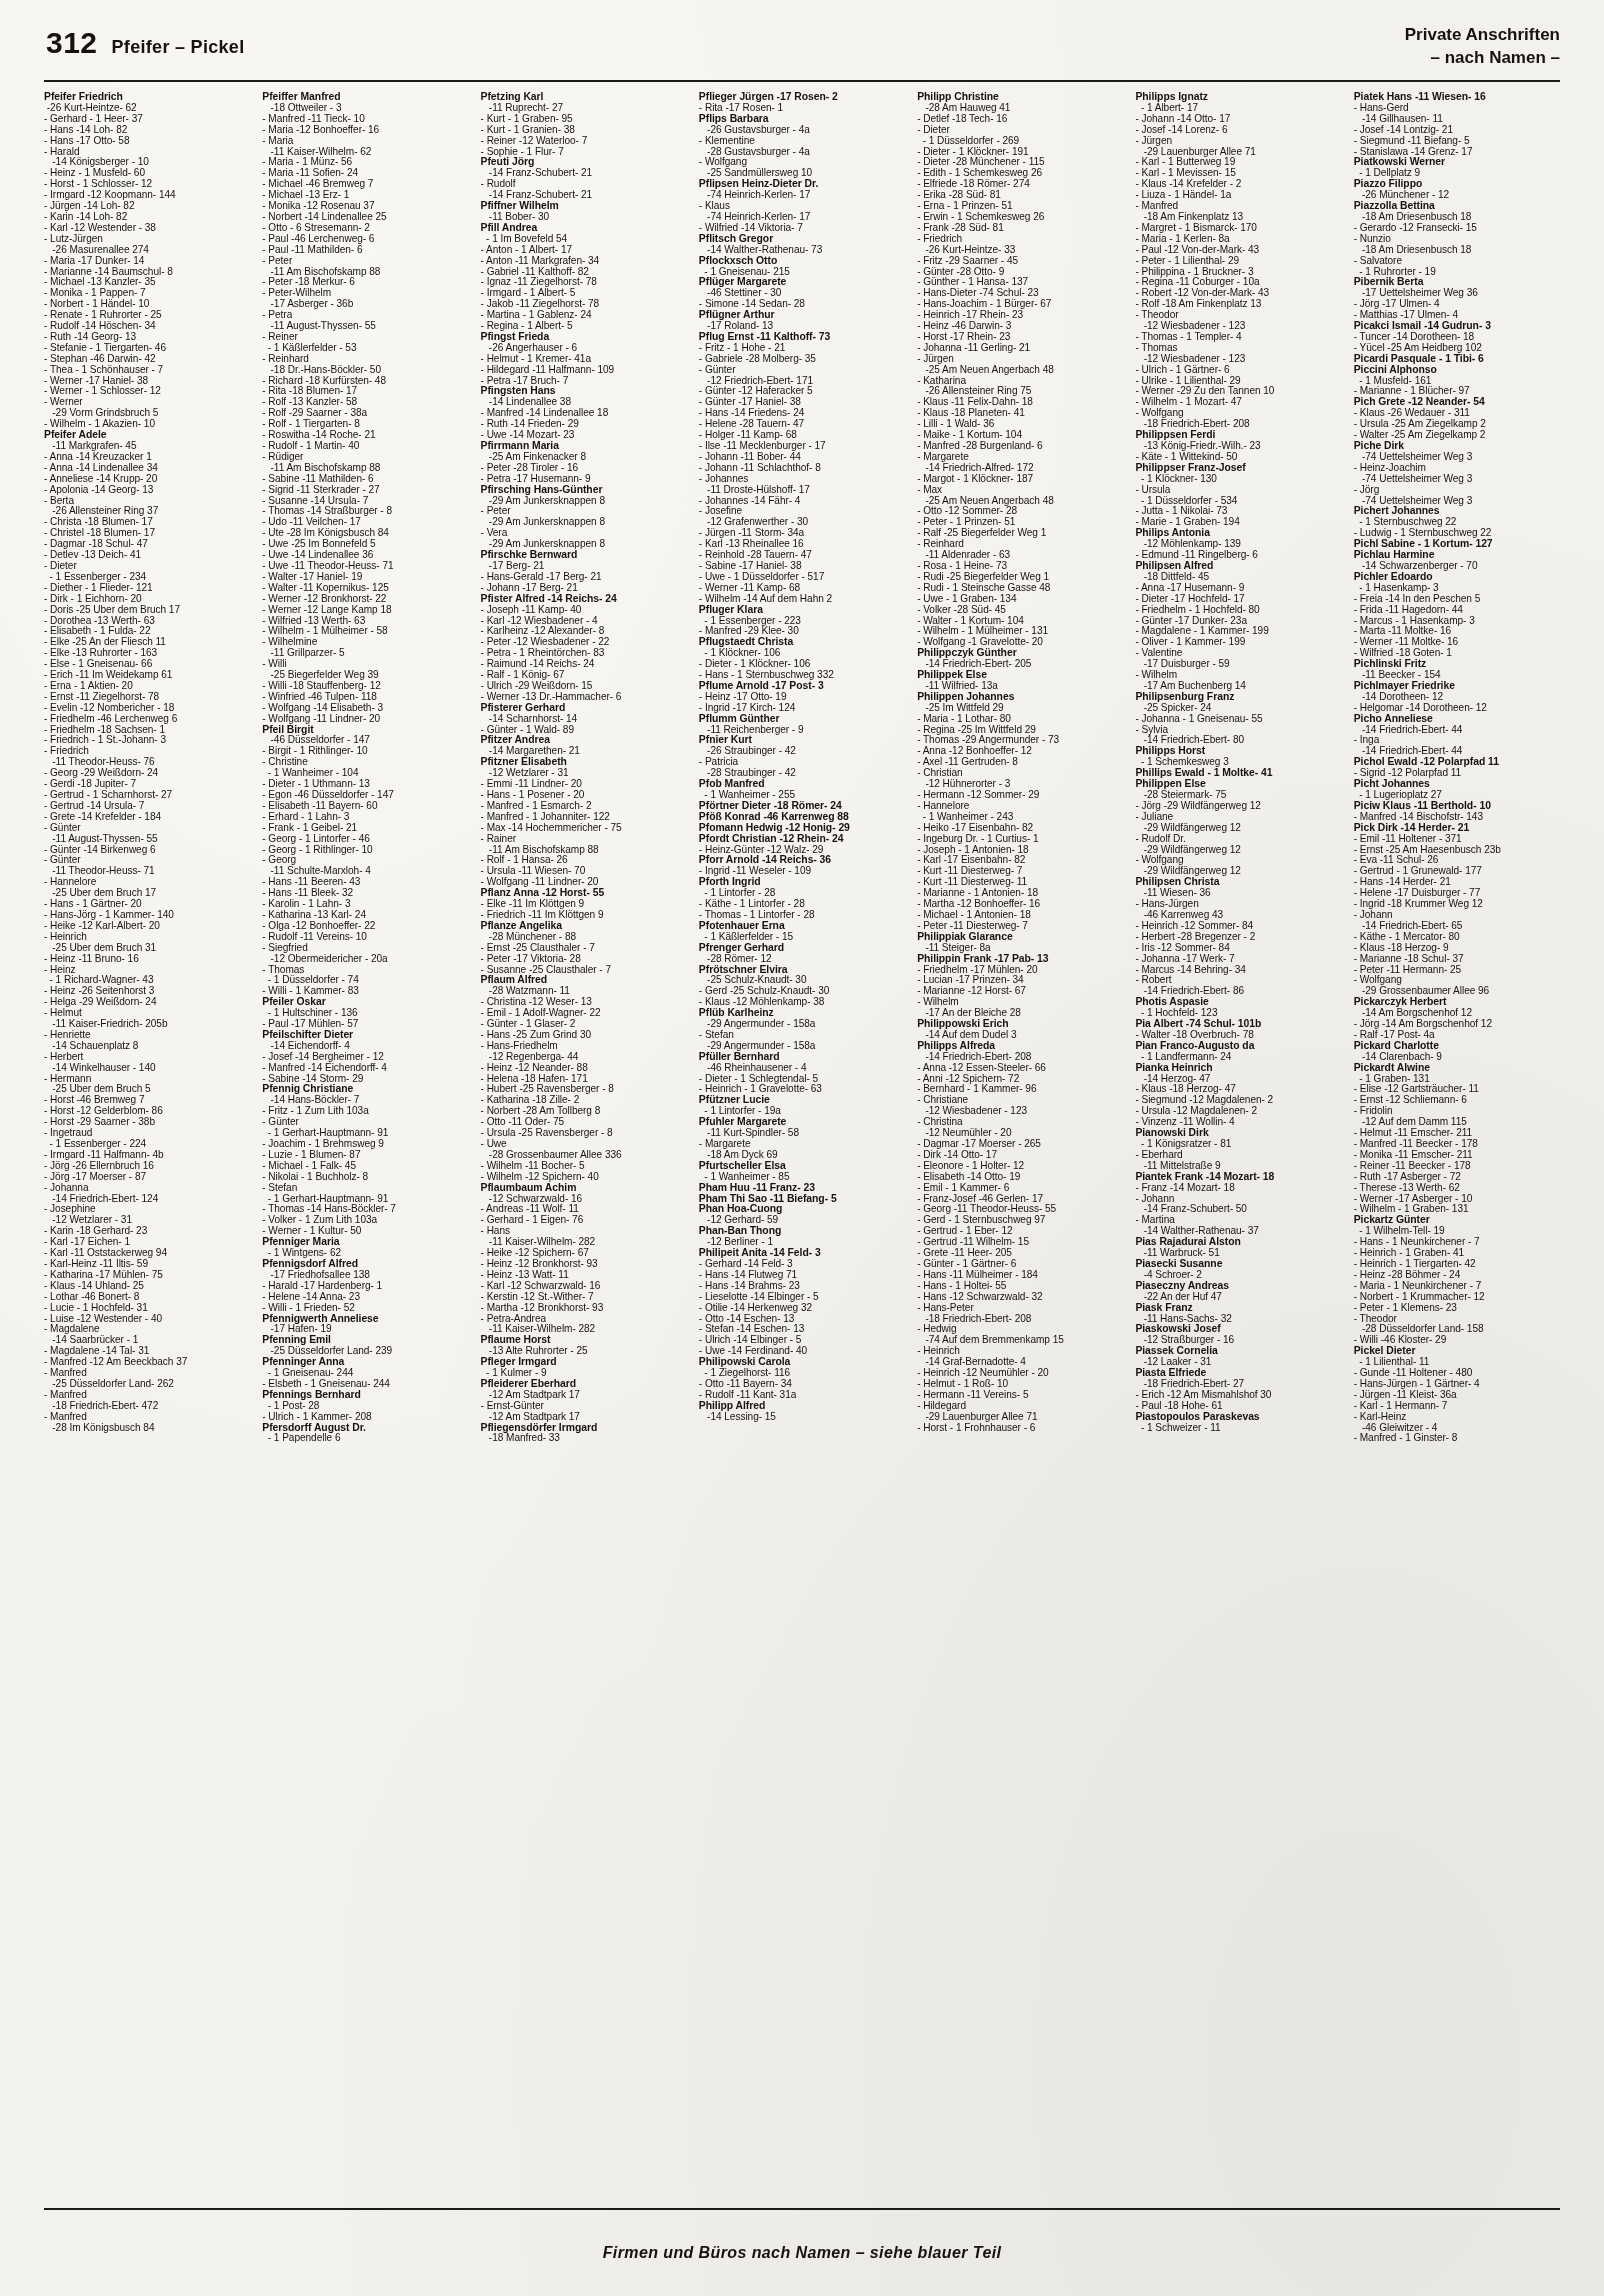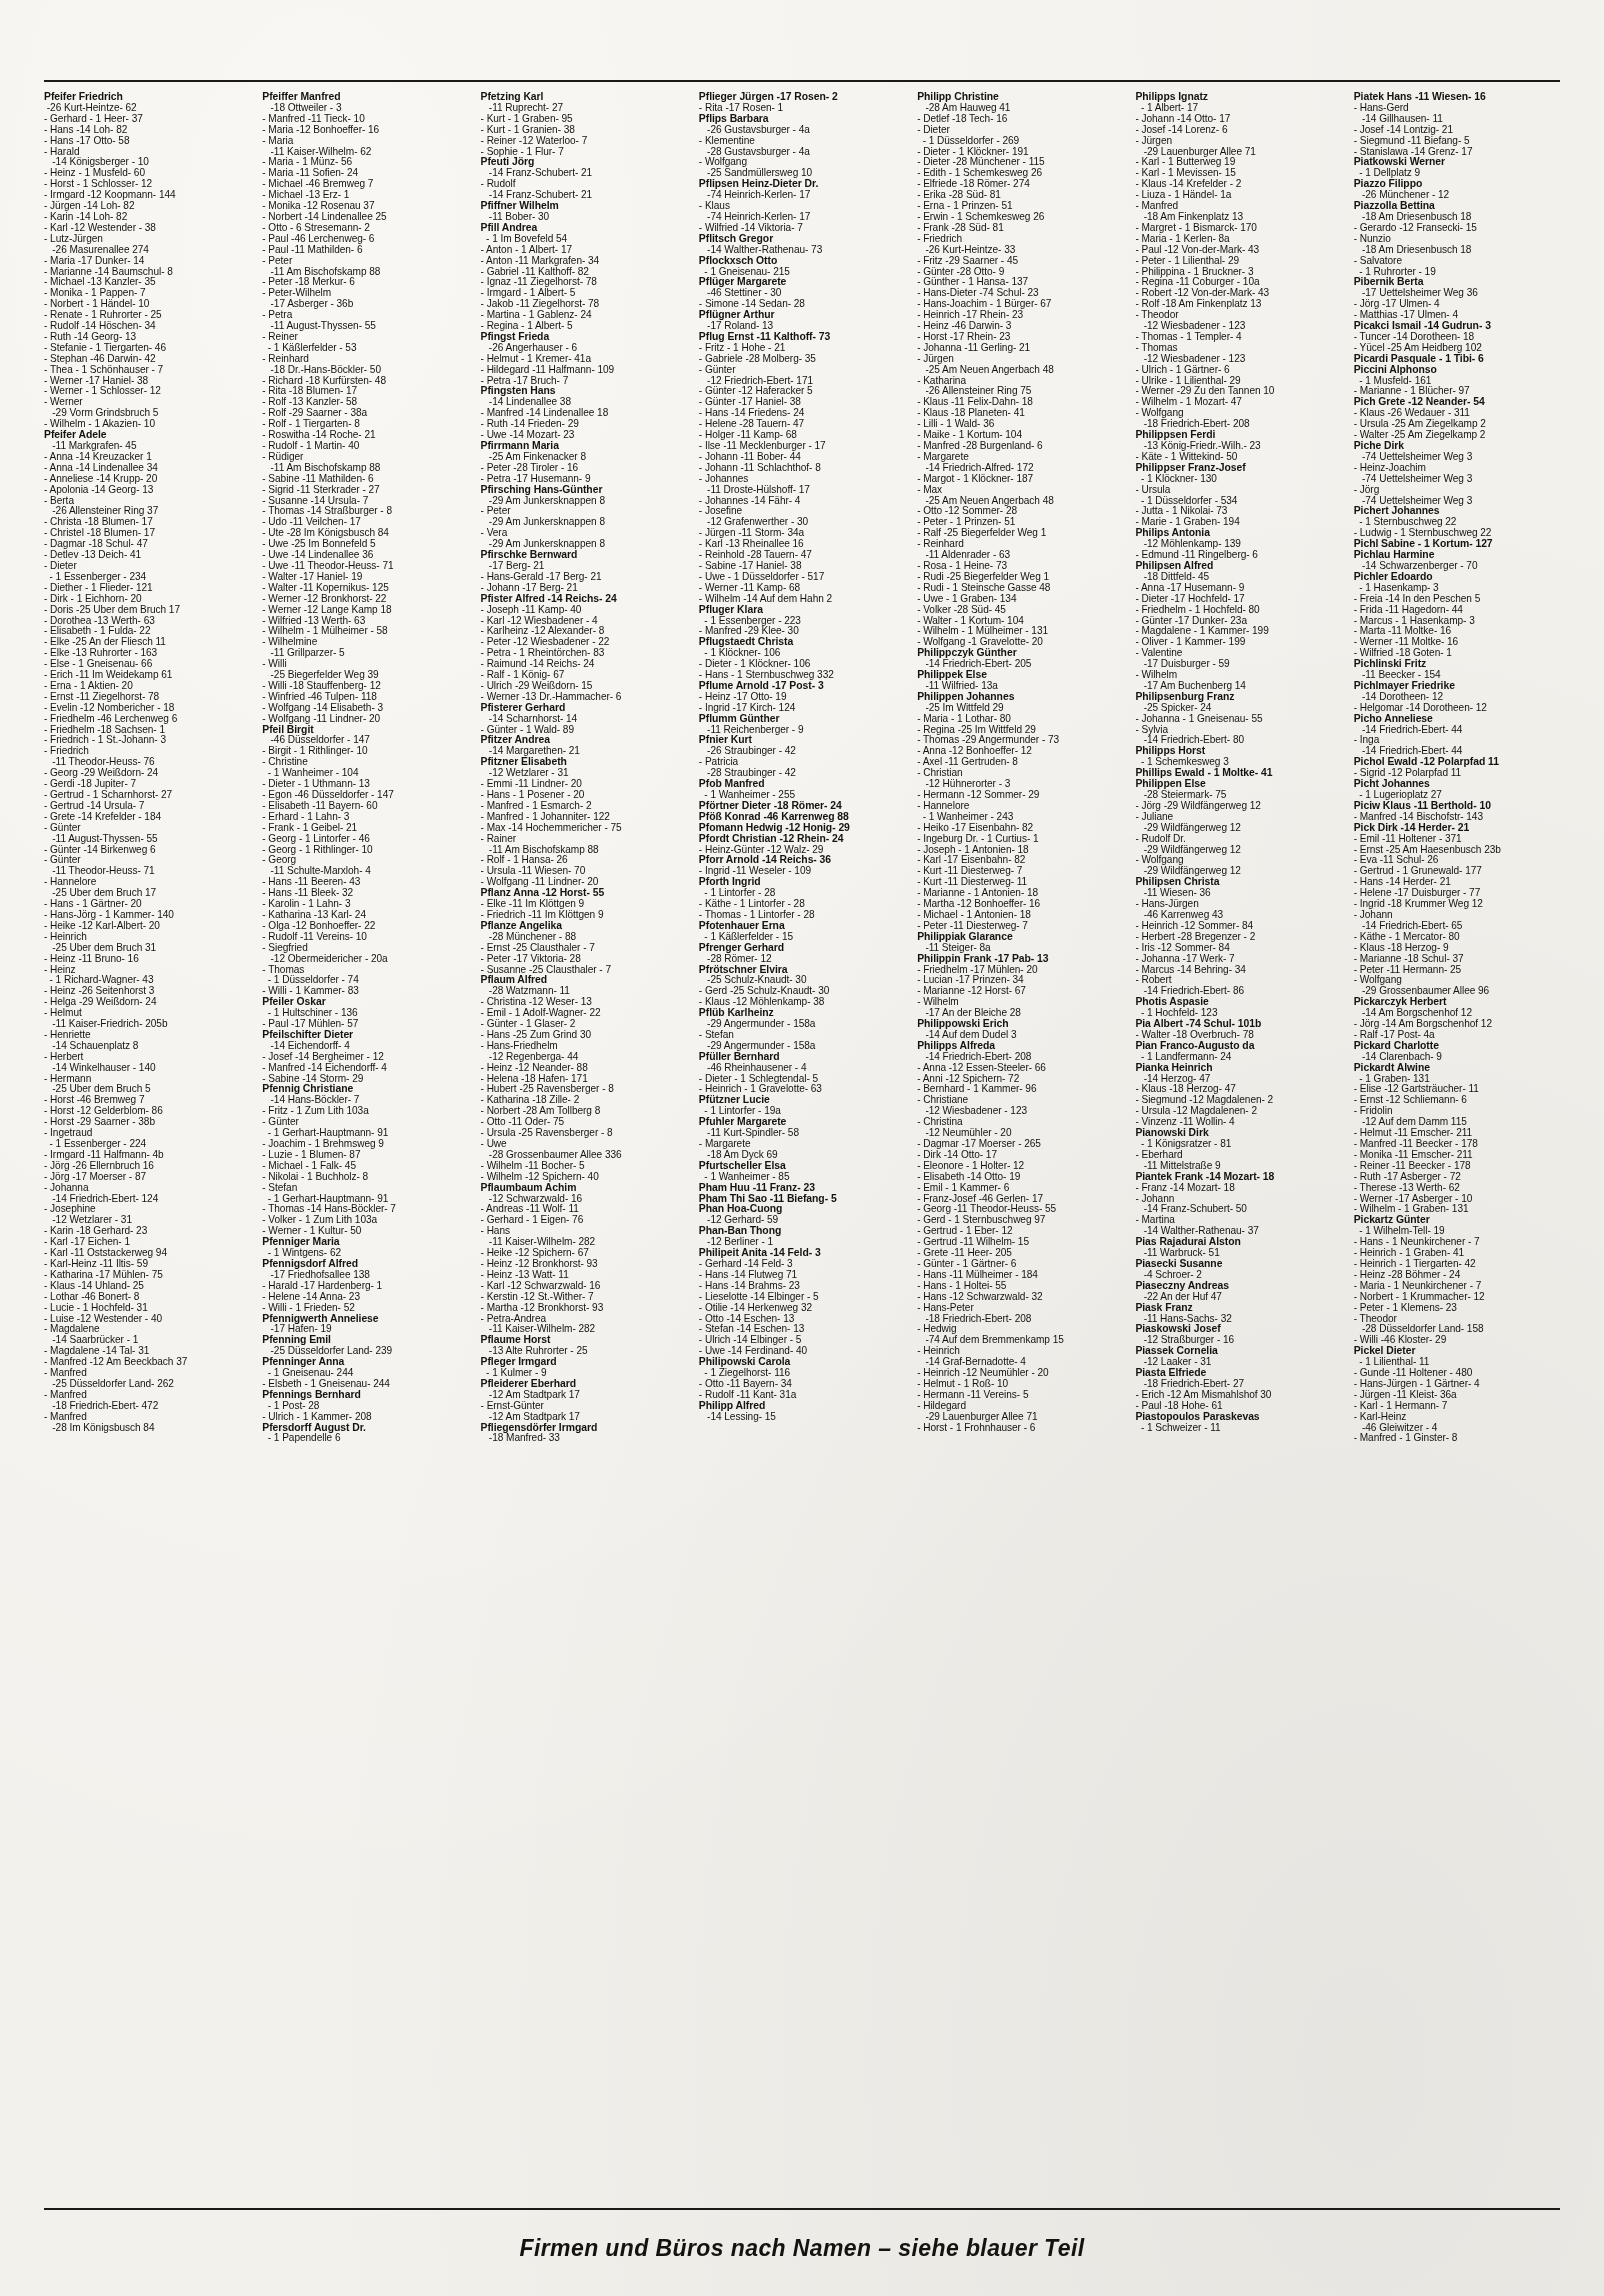--- a/index.html
+++ b/index.html
@@ -103,31 +103,41 @@
     bottom: 86px;
     height: 2px;
     background: #1c1a17;
   }
   .footer {
     position: absolute;
     left: 44px;
     right: 44px;
     bottom: 34px;
     text-align: center;
-    font-size: 23px;
+    font-size: 16px;
     font-weight: bold;
     font-style: italic;
     letter-spacing: 0.4px;
   }
 </style>
 </head>
 <body>
 
 <div class="page">
 
+  <div class="header">
+    <div class="hdr-left">
+      <span class="folio">312</span>
+      <span class="hdr-range">Pfeifer – Pickel</span>
+    </div>
+    <div class="hdr-right">
+      <div>Private Anschriften</div>
+      <div>– nach Namen –</div>
+    </div>
+  </div>
   <div class="rule-top"></div>
 
   <div class="columns" id="columns">
       <div class="col">
         <div class="entry head">Pfeifer Friedrich</div>
         <div class="entry"> -26 Kurt-Heintze- 62</div>
         <div class="entry">- Gerhard - 1 Heer- 37</div>
         <div class="entry">- Hans -14 Loh- 82</div>
         <div class="entry">- Hans -17 Otto- 58</div>
         <div class="entry">- Harald</div>

